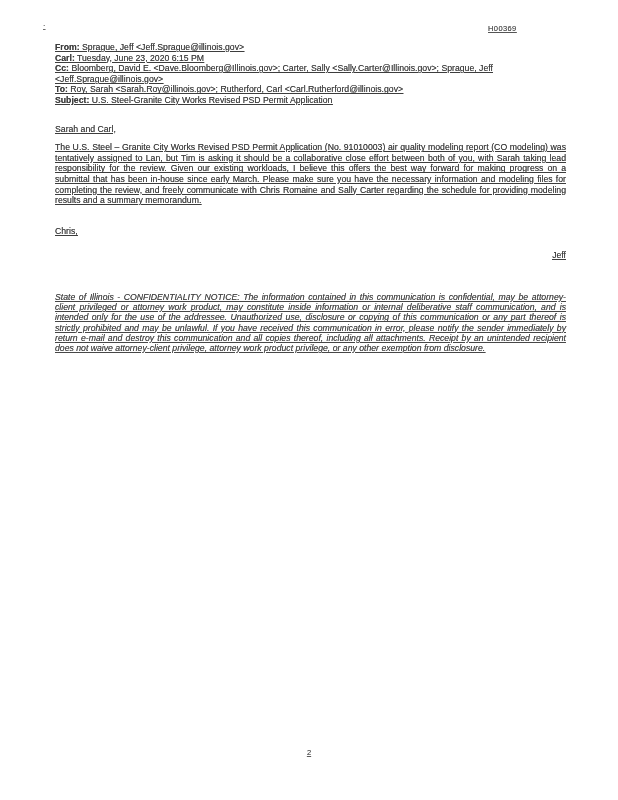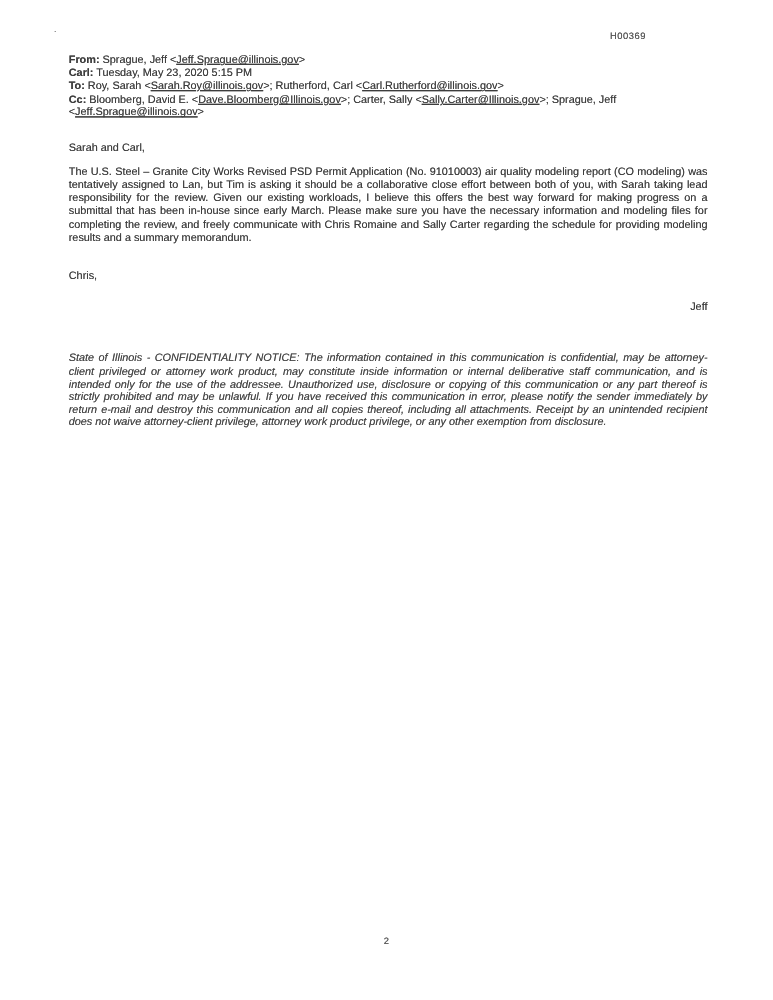--- a/index.html
+++ b/index.html
@@ -1,15 +1,15 @@
 <!DOCTYPE html>
 <html><head>
 <meta charset="utf-8">
 <style>
-  * { margin: 0; padding: 0; box-sizing: border-box; }
+  * { margin: 0; padding: 0; box-sizing: border-box; text-decoration: underline; }
   html, body { background: #ffffff; }
   .page {
     position: relative;
     width: 618px;
     height: 800px;
     background: #ffffff;
     font-family: "Liberation Sans", sans-serif;
     color: #3d3d3d;
     overflow: hidden;
   }
@@ -71,26 +71,27 @@
 <div class="page scan-text">
 
   <span class="corner-mark">·</span>
 
   <span class="bates">H00369</span>
 
   <div class="content">
 
     <div class="hdr-line"><span class="lbl">From:</span><span> Sprague, Jeff &lt;</span><span class="email-link">Jeff.Sprague@illinois.gov</span><span>&gt;</span></div>
 
-    <div class="hdr-line"><span class="lbl">Carl:</span><span> Tuesday, May 23, 2020 5:15 PM</span></div>
+    <div class="hdr-line"><span class="lbl">Carl:</span><span> Tuesday, June 23, 2020 6:15 PM</span></div>
+
+    <div class="hdr-line"><span class="lbl">Cc:</span><span> Bloomberg, David E. &lt;</span><span class="email-link">Dave.Bloomberg@Illinois.gov</span><span>&gt;; Carter, Sally &lt;</span><span class="email-link">Sally.Carter@Illinois.gov</span><span>&gt;; Sprague, Jeff &lt;</span><span class="email-link">Jeff.Sprague@illinois.gov</span><span>&gt;</span></div>
 
     <div class="hdr-line"><span class="lbl">To:</span><span> Roy, Sarah &lt;</span><span class="email-link">Sarah.Roy@illinois.gov</span><span>&gt;; Rutherford, Carl &lt;</span><span class="email-link">Carl.Rutherford@illinois.gov</span><span>&gt;</span></div>
 
-    <div class="hdr-line"><span class="lbl">Cc:</span><span> Bloomberg, David E. &lt;</span><span class="email-link">Dave.Bloomberg@Illinois.gov</span><span>&gt;; Carter, Sally &lt;</span><span class="email-link">Sally.Carter@Illinois.gov</span><span>&gt;; Sprague, Jeff &lt;</span><span class="email-link">Jeff.Sprague@illinois.gov</span><span>&gt;</span></div>
-
+    <div class="hdr-line"><span class="lbl">Subject:</span><span> U.S. Steel-Granite City Works Revised PSD Permit Application</span></div>
 
     <div class="salutation">Sarah and Carl,</div>
 
     <div class="body-para">The U.S. Steel – Granite City Works Revised PSD Permit Application (No. 91010003) air quality modeling report (CO modeling) was tentatively assigned to Lan, but Tim is asking it should be a collaborative close effort between both of you, with Sarah taking lead responsibility for the review. Given our existing workloads, I believe this offers the best way forward for making progress on a submittal that has been in-house since early March. Please make sure you have the necessary information and modeling files for completing the review, and freely communicate with Chris Romaine and Sally Carter regarding the schedule for providing modeling results and a summary memorandum.</div>
 
     <div class="closing">Chris,</div>
 
     <div class="signature">Jeff</div>
 
     <div class="disclaimer">State of Illinois - CONFIDENTIALITY NOTICE: The information contained in this communication is confidential, may be attorney-client privileged or attorney work product, may constitute inside information or internal deliberative staff communication, and is intended only for the use of the addressee. Unauthorized use, disclosure or copying of this communication or any part thereof is strictly prohibited and may be unlawful. If you have received this communication in error, please notify the sender immediately by return e-mail and destroy this communication and all copies thereof, including all attachments. Receipt by an unintended recipient does not waive attorney-client privilege, attorney work product privilege, or any other exemption from disclosure.</div>

